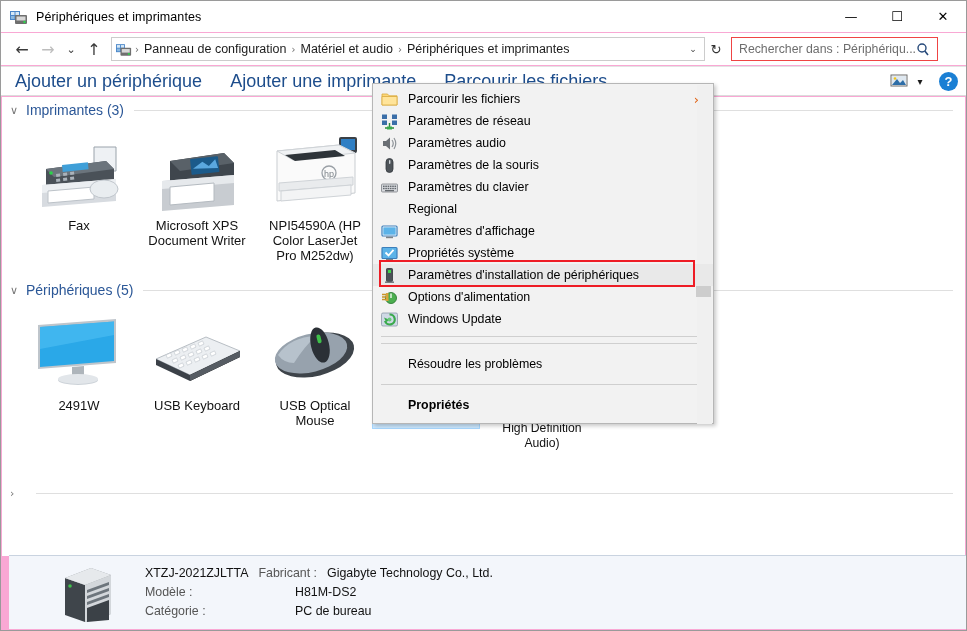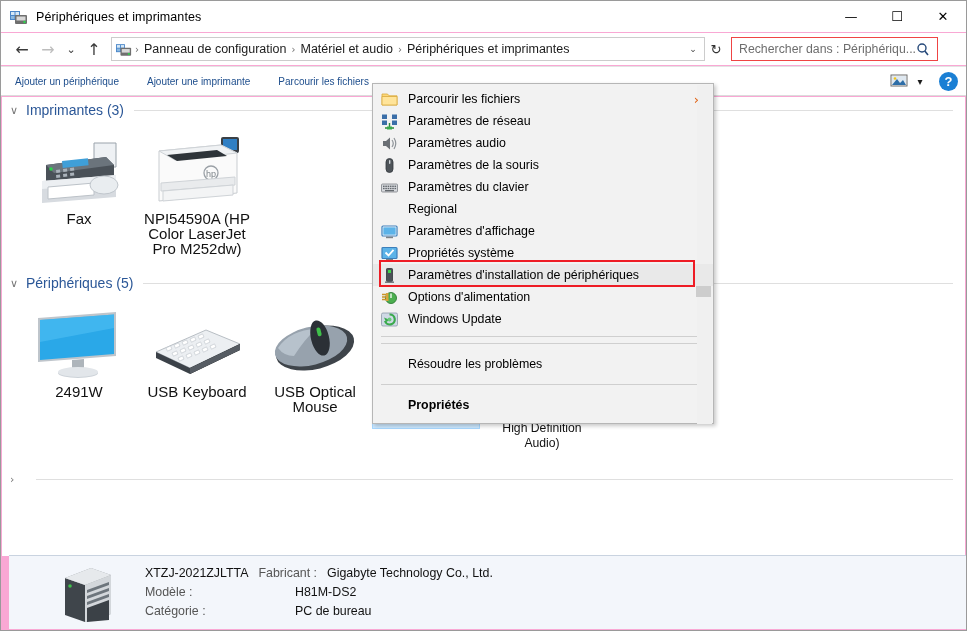--- a/index.html
+++ b/index.html
@@ -88,21 +88,21 @@
   }
 
   
   .toolbar {
     position: absolute; left: 0; top: 65px; width: 965px; height: 30px;
     background: #ffffff; border-top: 1px solid #e3e3e3;
     border-bottom: 1px solid #dcdcdc;
     display: flex; align-items: center;
   }
   .tb-item {
-    font-size: 10px; color: #1d4d8c; padding: 0 14px; white-space: nowrap;
+    font-size: 18px; color: #1d4d8c; padding: 0 14px; white-space: nowrap;
     height: 100%; display: flex; align-items: center;
   }
   .tb-right { position: absolute; right: 8px; display: flex; align-items: center; gap: 2px; }
   .viewico { width: 20px; height: 18px; position: relative; }
   .tb-caret { font-size: 10px; color: #1c1c1c; width: 18px; text-align: center;
               font-family: "DejaVu Sans", sans-serif; }
   .helpico {
     width: 19px; height: 19px; border-radius: 50%; background: #1a7fd4;
     color: #fff; font-size: 13px; font-weight: bold; display: flex;
     align-items: center; justify-content: center; margin-left: 8px;
@@ -123,24 +123,24 @@
   .grp-label { font-size: 14px; color: #2b5797; white-space: nowrap; }
   .grp-rule { flex: 1; height: 1px; background: #dfdfdf; margin-left: 10px; margin-right: 12px; }
 
   .tiles {
     display: flex; padding-left: 18px; padding-top: 8px;
   }
   .tile {
     width: 118px; display: flex; flex-direction: column; align-items: center;
     padding-top: 4px;
   }
-  .tile-icon { height: 76px; display: flex; align-items: flex-start; justify-content: center; }
+  .tile-icon { height: 76px; display: flex; align-items: flex-end; justify-content: center; }
   .tile-label {
-    font-size: 15px; color: #121212; text-align: center; line-height: 15px;
-    margin-top: 0; width: 106px;
+    font-size: 13px; color: #121212; text-align: center; line-height: 15px;
+    margin-top: 7px; width: 106px;
   }
 
   
   .details {
     position: absolute; left: 8px; bottom: 1px; width: 963px; height: 74px;
     background: #f3f6fb; border-top: 1px solid #c9d3e0;
     display: flex; align-items: center;
   }
   .det-icon { margin-left: 52px; width: 54px; height: 58px; position: relative; }
   .det-text { margin-left: 30px; font-size: 12.4px; color: #111; }
@@ -310,20 +310,35 @@
             <circle cx="17" cy="34" r="1.8" fill="#2bd44a"></circle>
             <path d="M8 46 L82 40 L82 62 L8 68 Z" fill="#d7dbe0"></path>
             <path d="M8 46 L82 40 L82 48 L8 54 Z" fill="#eceff2"></path>
             <path d="M14 52 L60 48 L60 60 L14 64 Z" fill="#ffffff" stroke="#bcc2c8" stroke-width="1"></path>
             <ellipse cx="70" cy="50" rx="14" ry="9" fill="#e9edf0" stroke="#c0c6cc" stroke-width="1"></ellipse>
           </svg>
         </div>
         <div class="tile-label">Fax</div>
       </div>
 
+      <div class="tile">
+        <div class="tile-icon">
+          <svg width="90" height="72" viewBox="0 0 90 72">
+            <path d="M18 22 L72 14 L82 24 L82 42 L18 50 Z" fill="#3f464d"></path>
+            <path d="M18 22 L72 14 L82 24 L28 32 Z" fill="#596168"></path>
+            <rect x="38" y="20" width="28" height="16" rx="1" fill="#1b5a8a" transform="rotate(-6 38 20)"></rect>
+            <path d="M40 30 L50 24 L56 29 L63 23 L65 32 Z" fill="#5ba8df" transform="rotate(-6 38 20)"></path>
+            <circle cx="69" cy="40" r="2" fill="#2bd44a"></circle>
+            <path d="M10 42 L82 36 L82 66 L10 72 Z" fill="#c8ccd1"></path>
+            <path d="M10 42 L82 36 L82 44 L10 50 Z" fill="#e6e9ec"></path>
+            <path d="M18 48 L62 44 L62 62 L18 66 Z" fill="#ffffff" stroke="#b4bac0" stroke-width="1"></path>
+          </svg>
+        </div>
+        <div class="tile-label">Microsoft XPS Document Writer</div>
+      </div>
 
       <div class="tile">
         <div class="tile-icon">
           <svg width="92" height="76" viewBox="0 0 92 76">
             <rect x="70" y="2" width="18" height="16" rx="2" fill="#3a4046"></rect>
             <rect x="72" y="4" width="14" height="11" fill="#2f7fc4"></rect>
             <path d="M8 16 L70 10 L86 18 L86 58 L8 66 Z" fill="#fafafa" stroke="#c9cdd1" stroke-width="1"></path>
             <path d="M8 16 L70 10 L86 18 L24 25 Z" fill="#f0f2f4" stroke="#cfd3d7" stroke-width="1"></path>
             <path d="M16 20 L66 15 L76 21 L26 26 Z" fill="#2e3439"></path>
             <circle cx="60" cy="38" r="7" fill="none" stroke="#9aa0a6" stroke-width="1.3"></circle>

